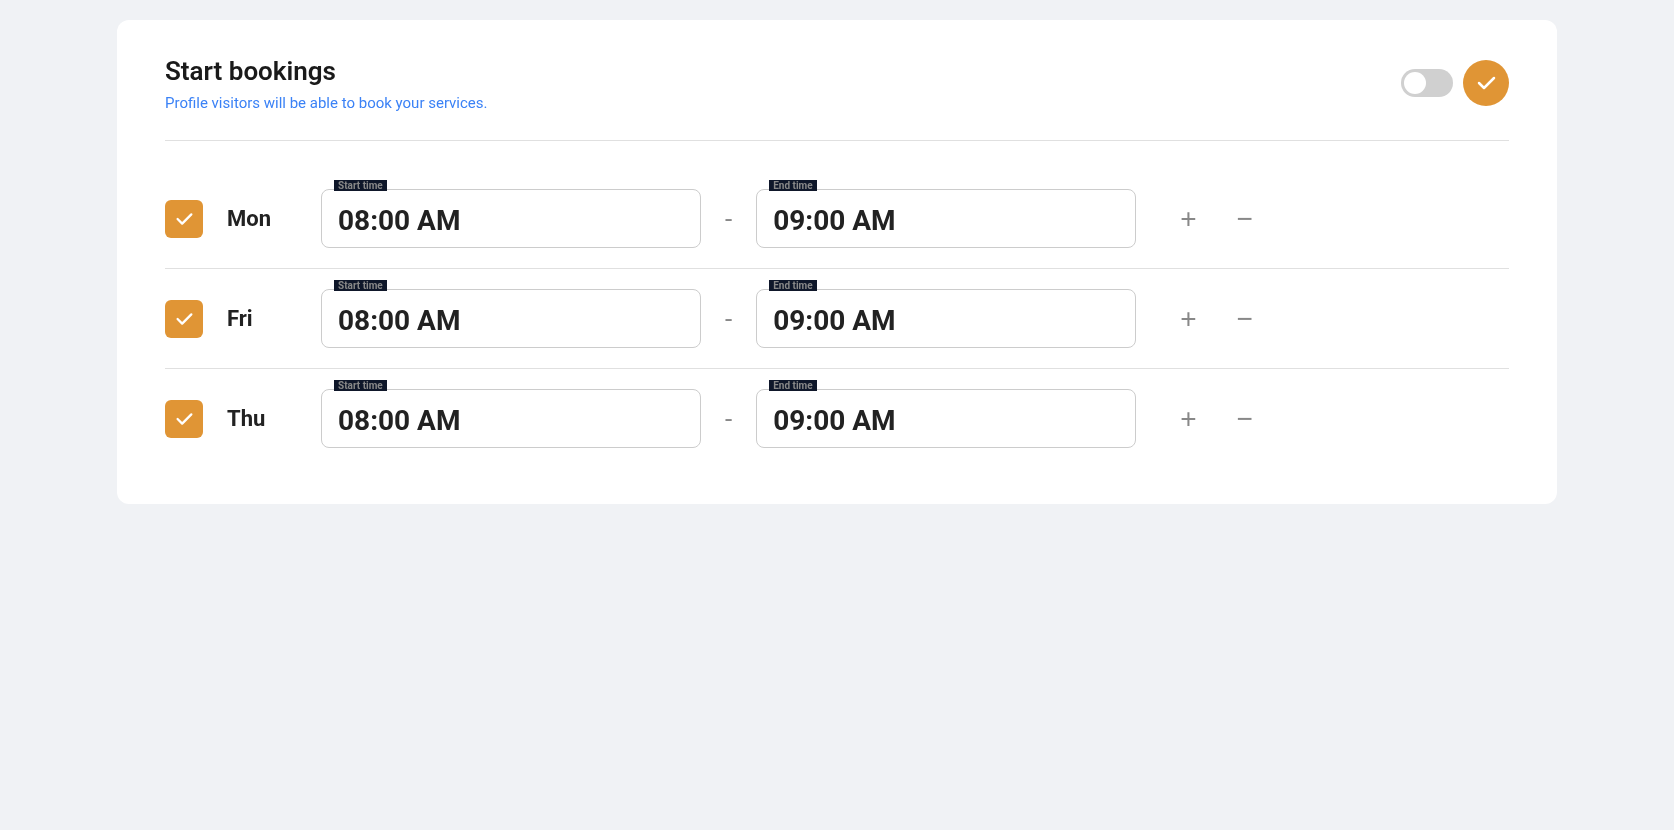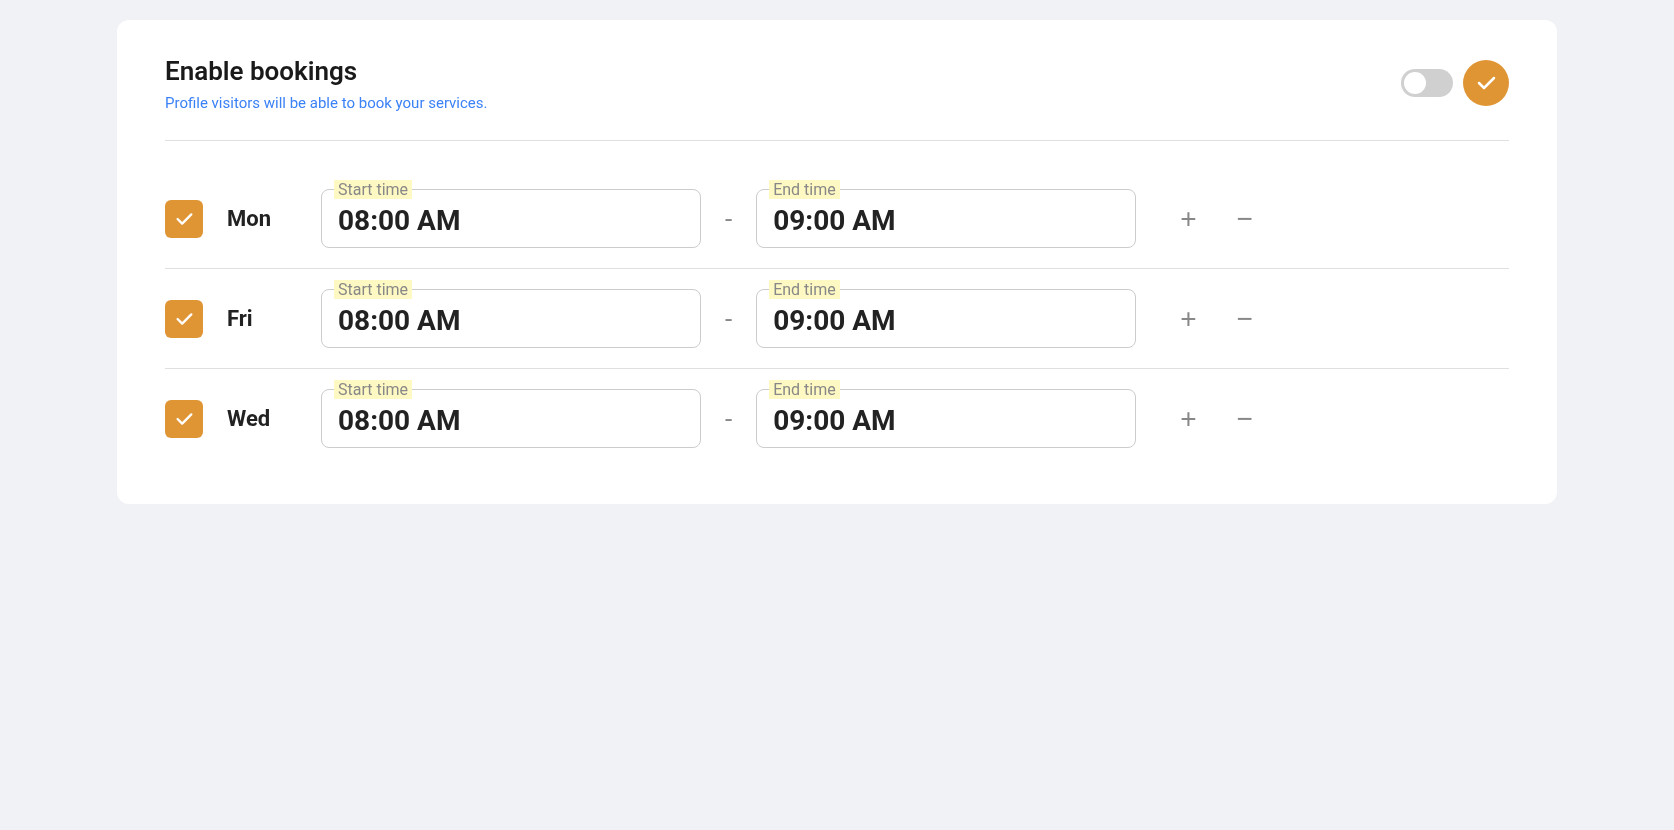--- a/index.html
+++ b/index.html
@@ -138,24 +138,25 @@
       min-width: 320px;
       flex: 1;
       max-width: 380px;
       background: #fff;
     }
 
     .time-field-label {
       position: absolute;
       top: -10px;
       left: 12px;
-      background: #fef9c3;
+      background: #0f172a;
       padding: 0 4px;
-      font-size: 16px;
+      font-size: 10px;
       color: #888;
+      font-weight: bold;
     }
 
     .time-value {
       font-size: 28px;
       color: #222;
       font-weight: 700;
     }
 
     .separator {
       font-size: 26px;
@@ -186,21 +187,21 @@
       margin-top: 4px;
     }
   </style>
 </head>
 <body>
 
 <div class="card">
 
   <div class="header-row">
     <div class="header-text">
-      <h2>Enable bookings</h2>
+      <h2>Start bookings</h2>
       <p>Profile visitors will be able to book your services.</p>
     </div>
     <div class="toggle-area">
       <div class="toggle-track">
         <div class="toggle-thumb"></div>
       </div>
       <div class="checkmark-circle">
         <svg viewBox="0 0 24 24" fill="none">
           <path d="M5 12l5 5L20 7" stroke="#fff" stroke-width="2.5" stroke-linecap="round" stroke-linejoin="round"></path>
         </svg>
@@ -255,21 +256,21 @@
         <button class="action-btn">−</button>
       </div>
     </div>
 
     <div class="day-row">
       <div class="day-check">
         <svg viewBox="0 0 24 24" fill="none">
           <path d="M5 12l5 5L20 7" stroke="#fff" stroke-width="2.5" stroke-linecap="round" stroke-linejoin="round"></path>
         </svg>
       </div>
-      <span class="day-label">Wed</span>
+      <span class="day-label">Thu</span>
       <div class="time-field">
         <span class="time-field-label">Start time</span>
         <span class="time-value">08:00 AM</span>
       </div>
       <span class="separator">-</span>
       <div class="time-field">
         <span class="time-field-label">End time</span>
         <span class="time-value">09:00 AM</span>
       </div>
       <div class="time-actions">

